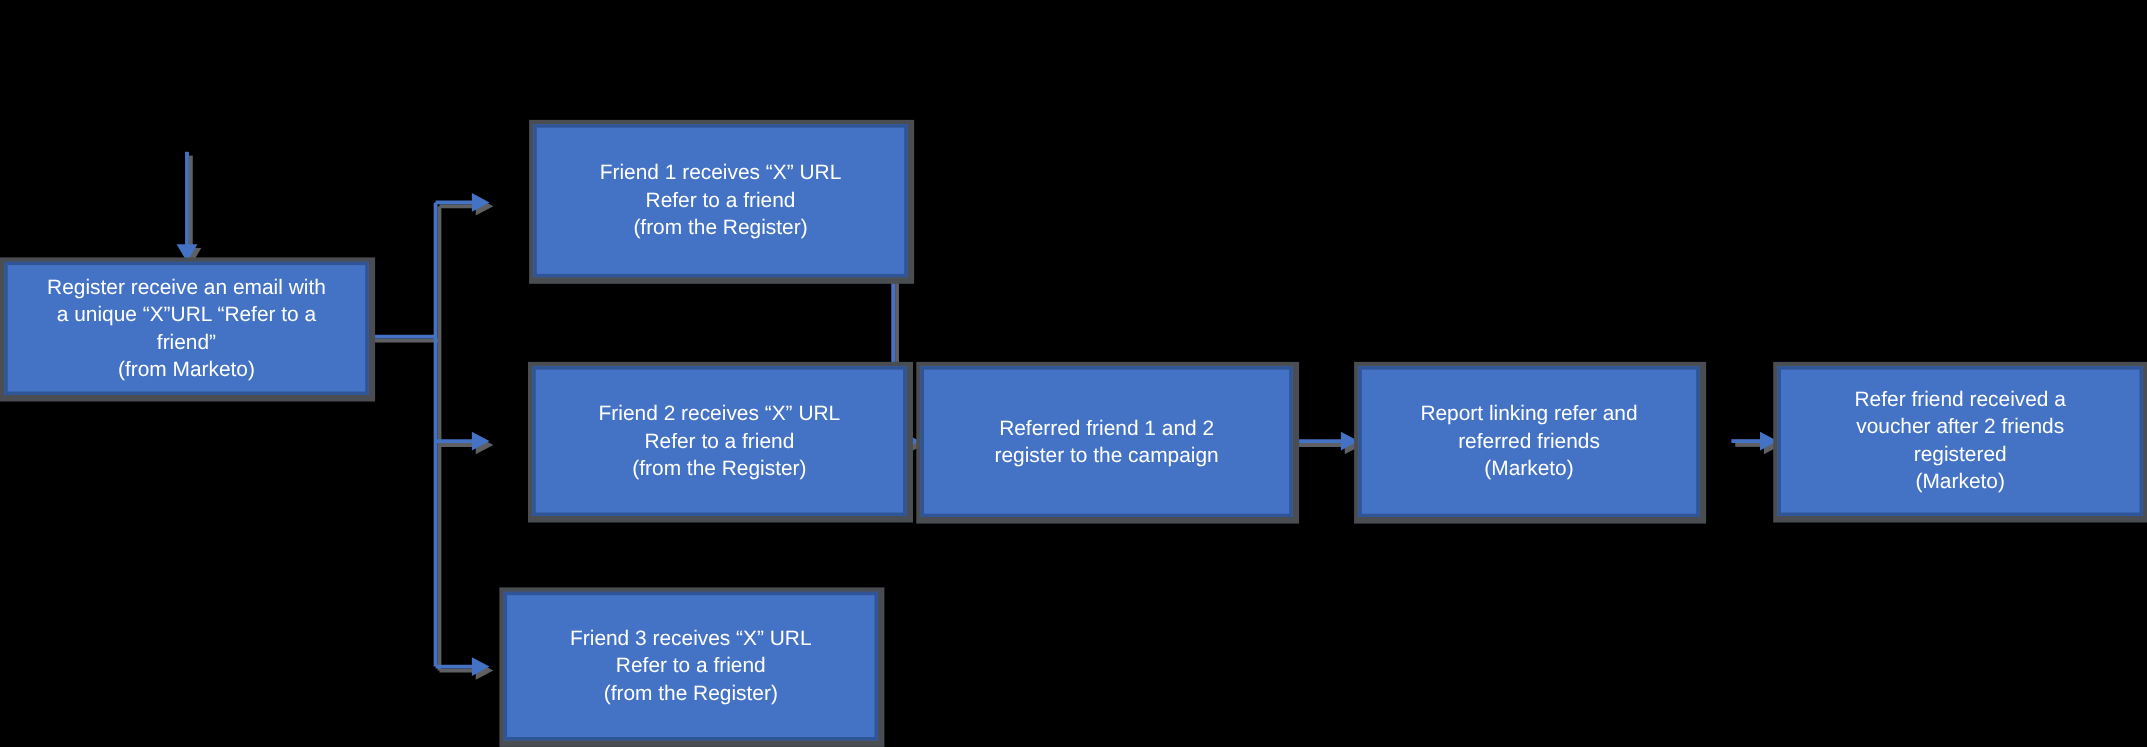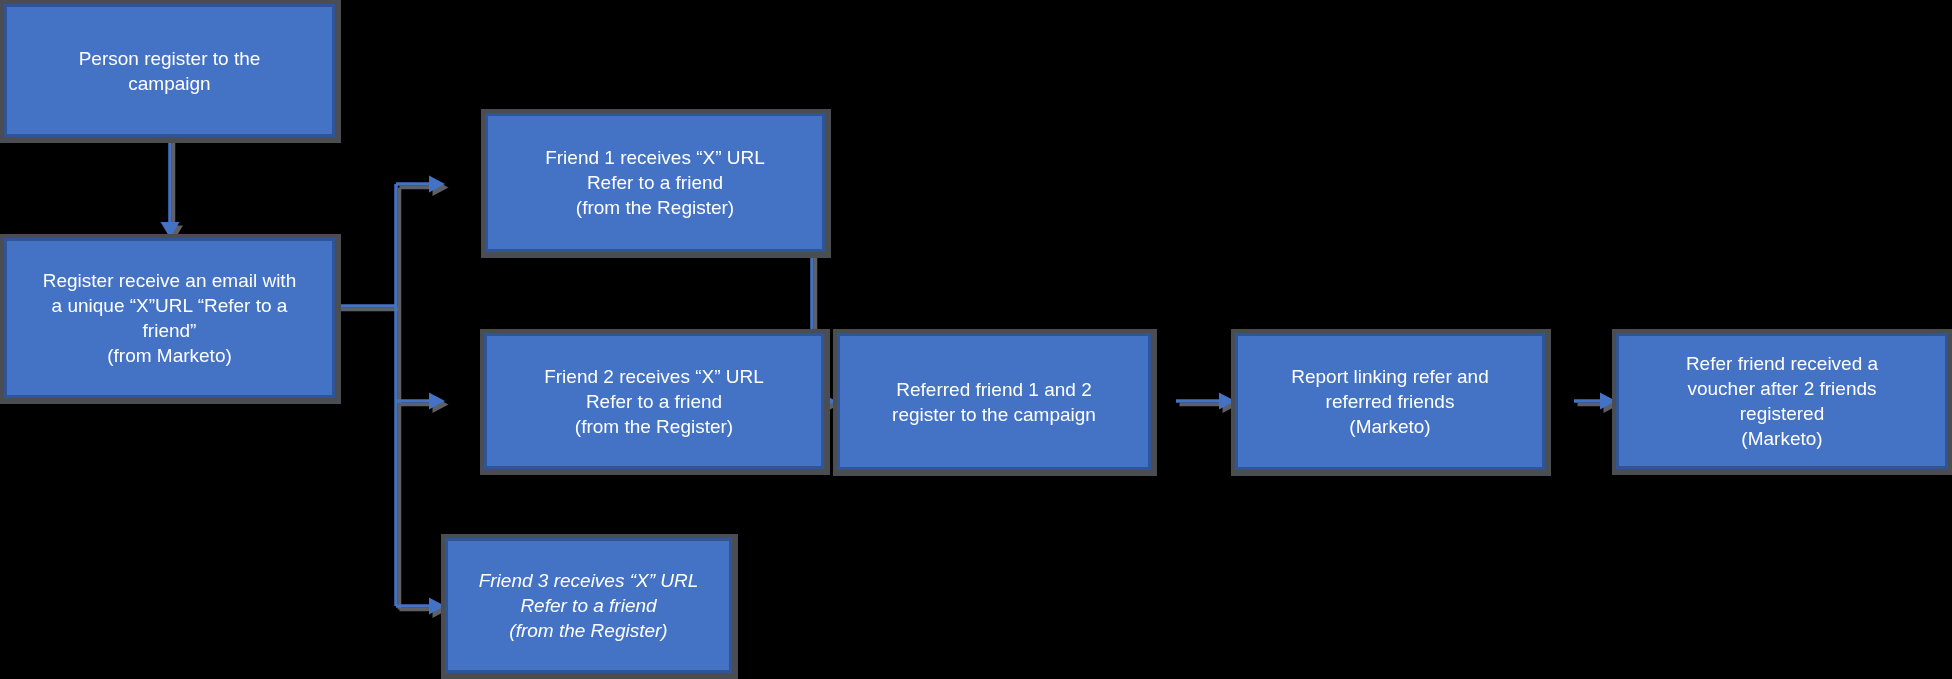--- a/index.html
+++ b/index.html
@@ -14,25 +14,25 @@
     border:3px solid var(--border,#2F5597);
     box-shadow:1px 1px 0 5px var(--halo,#4a4d52);
     display:flex;align-items:center;justify-content:center;
     color:var(--text,#fff);
   }
   .label{
     white-space:pre-line;text-align:center;
     font-size:19px;line-height:25px;padding:0 4px;
   }
   #n0{left:4px;  top:4px;  width:331px;height:133px;}
-  #n1{left:4px;  top:238px;width:331px;height:160px;}
+  #n1{left:4px;  top:238px;width:331px;height:121px;}
   #n2{left:445px;top:113px;width:340px;height:139px;margin-left:40px;}
   #n3{left:443px;top:333px;width:340px;height:136px;margin-left:41px;}
-  #n4{left:445px;top:538px;width:287px;height:135px;font-style:italic;}
-  #n5{left:837px;top:333px;width:314px;height:137px;}
+  #n4{left:458px;top:538px;width:340px;height:135px;}
+  #n5{left:837px;top:333px;width:338px;height:137px;}
   #n6{left:1235px;top:333px;width:310px;height:137px;}
   #n7{left:1616px;top:333px;width:332px;height:136px;}
   svg.connectors{position:absolute;left:0;top:0;pointer-events:none;}
   .line{stroke:var(--fill,#4472C4);stroke-width:3.5;fill:none;}
   .head{fill:var(--fill,#4472C4);}
   g.shadow .line{stroke:var(--lineShadow,#5e6063);}
   g.shadow .head{fill:var(--lineShadow,#5e6063);}
 </style>
 </head>
 <body>
@@ -63,24 +63,20 @@
         <path d="M429 597.5 L429 614.5 L445 606 Z" class="head"></path>
         <path d="M786 184 L812 184 L812 401 M786 401 L821 401" class="line"></path>
         <path d="M820 392.5 L820 409.5 L836 401 Z" class="head"></path>
         <path d="M1176 401 L1220 401" class="line"></path>
         <path d="M1219 392.5 L1219 409.5 L1235 401 Z" class="head"></path>
         <path d="M1574 401 L1601 401" class="line"></path>
         <path d="M1600 392.5 L1600 409.5 L1616 401 Z" class="head"></path>
       </g>
     </svg>
 
-  <div class="node" id="n0">
-    <span class="label">Person register to the
-campaign</span>
-  </div>
   <div class="node" id="n1">
     <span class="label">Register receive an email with
 a unique “X”URL “Refer to a
 friend”
 (from Marketo)</span>
   </div>
   <div class="node" id="n2">
     <span class="label">Friend 1 receives “X” URL
 Refer to a friend
 (from the Register)</span>

